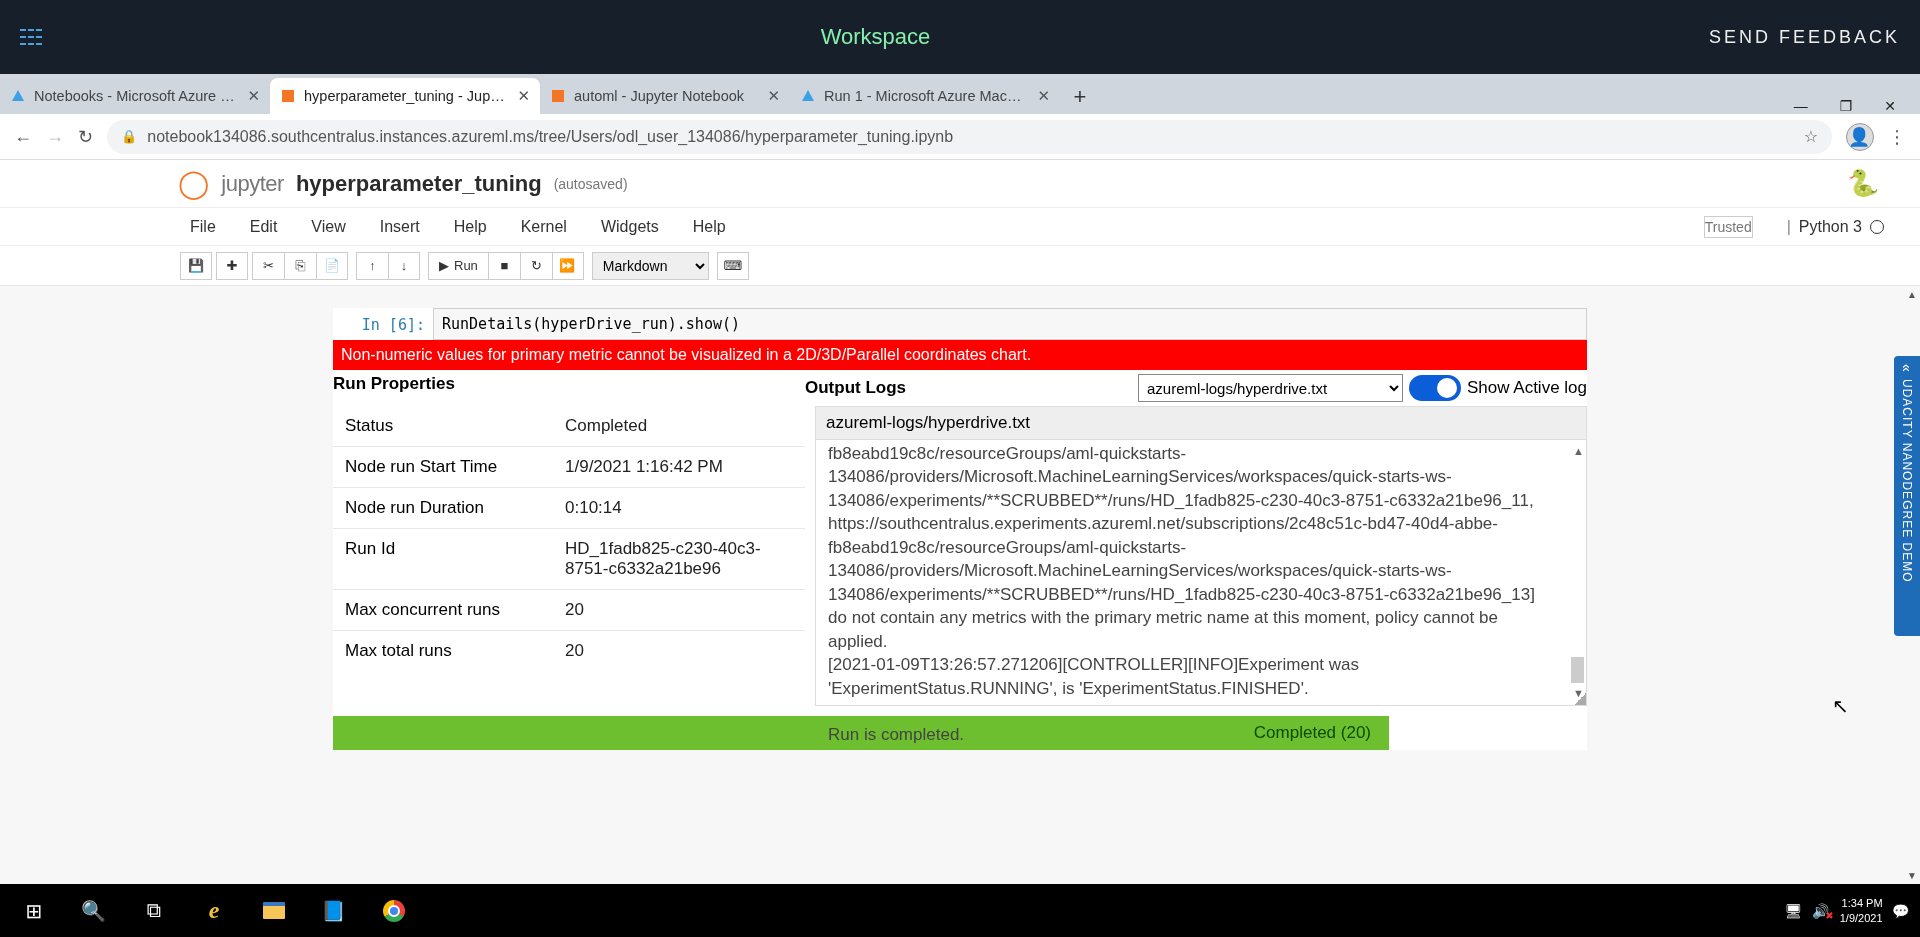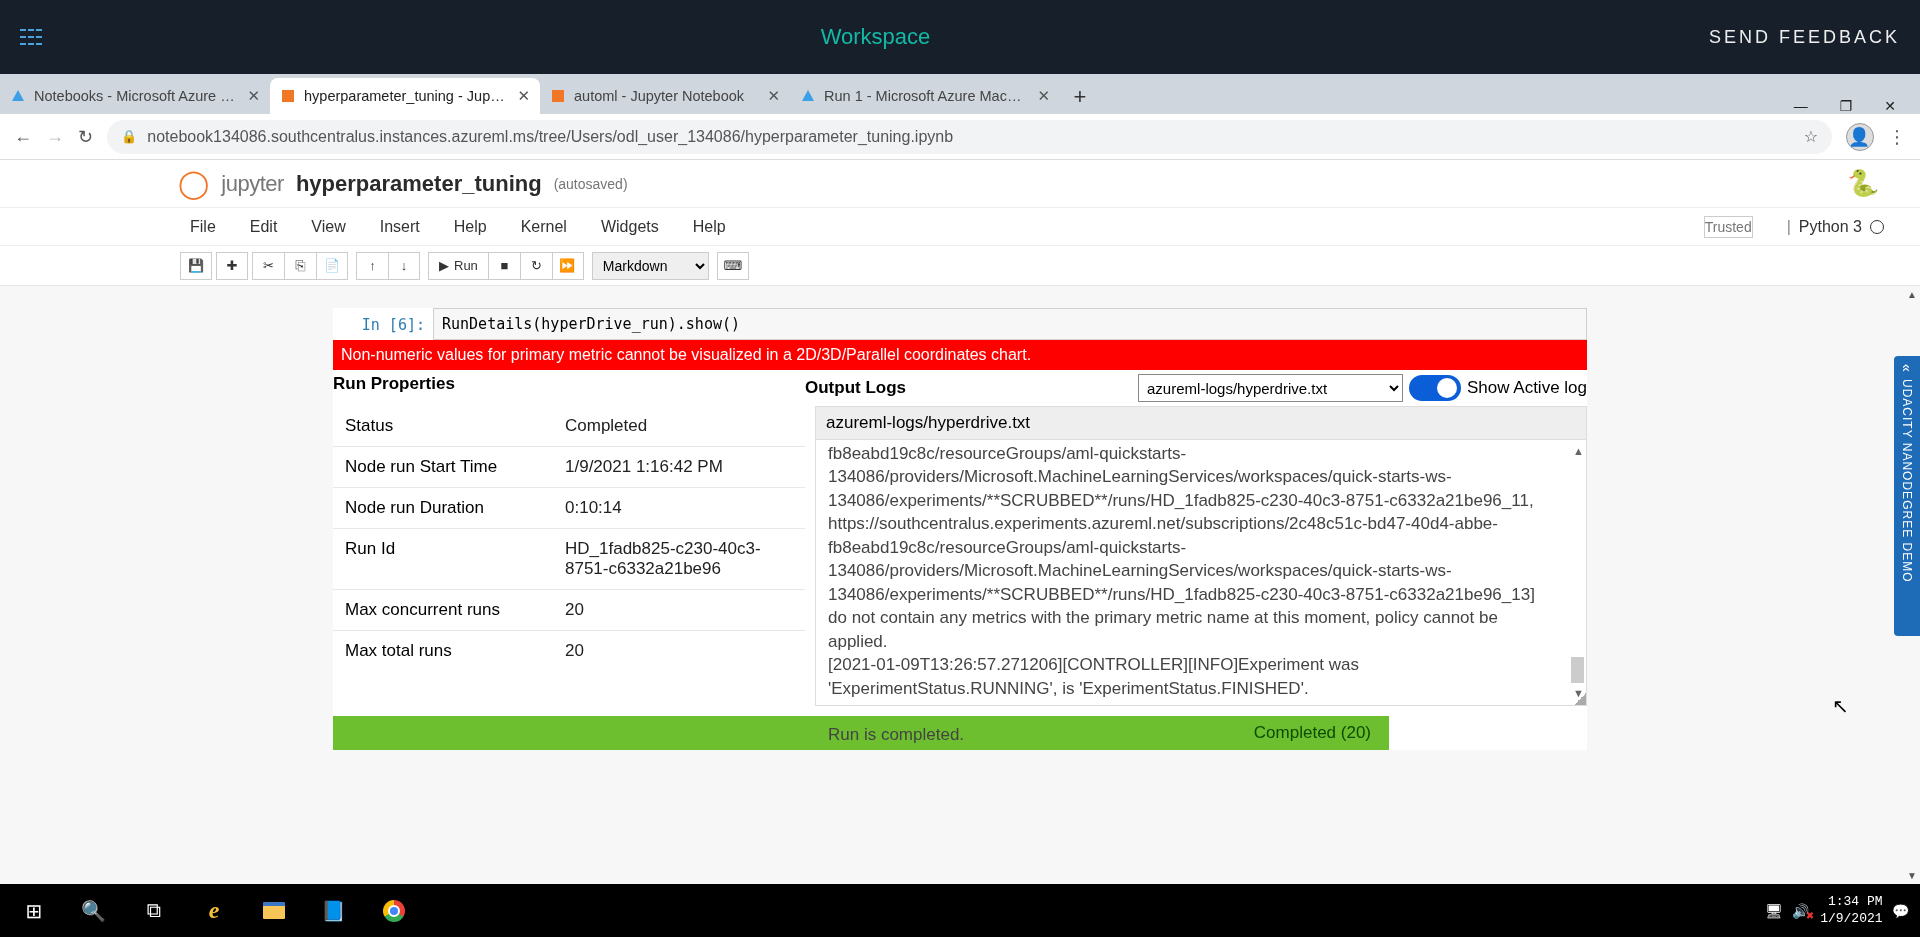--- a/index.html
+++ b/index.html
@@ -2,21 +2,21 @@
 <html><head>
 <meta charset="utf-8">
 <style>
 * { box-sizing: border-box; margin: 0; padding: 0; }
 body { font-family: "Segoe UI", Arial, sans-serif; font-size: 14px; background: #fff; overflow: hidden; width: 1920px; height: 937px; position: relative; }
 
 
 .workspace-bar { background: #17202a; height: 74px; display: flex; align-items: center; padding: 0 20px; color: #fff; }
 .hamburger { display:flex; flex-direction:column; gap:5px; cursor:pointer; }
 .hamburger span { display:block; width:22px; border-bottom: 2px dashed #4aa3df; }
-.workspace-title { flex:1; text-align:center; font-size:22px; color:#14b8a6; }
+.workspace-title { flex:1; text-align:center; font-size:22px; color:#86efac; }
 .feedback { font-size:18px; letter-spacing:3px; color:#eee; }
 
 
 .chrome-tabs { background:#cfd6de; height:40px; display:flex; align-items:flex-end; }
 .tab { display:flex; align-items:center; height:36px; padding:0 10px; border-radius:8px 8px 0 0; font-size:14.5px; color:#222; max-width:270px; min-width:250px; position:relative; }
 .tab.inactive { background:transparent; color:#444; }
 .tab.active { background:#fff; }
 .tab .favicon { width:16px; height:16px; margin-right:8px; flex-shrink:0; }
 .tab .label { white-space:nowrap; overflow:hidden; text-overflow:ellipsis; flex:1; }
 .tab .close { margin-left:8px; font-size:15px; color:#555; }
@@ -91,21 +91,21 @@
 .page-scroll-dn { position:absolute; right:3px; bottom:3px; font-size:10px; color:#555;}
 
 
 .side-badge { position:absolute; right:0; top:356px; width:26px; height:280px; background:#1e6bb8; color:#fff; writing-mode:vertical-rl; text-orientation:mixed; display:flex; align-items:center; justify-content:flex-start; padding-top:8px; font-size:12px; letter-spacing:1px; border-radius:4px 0 0 4px;}
 .side-chev { transform:rotate(0); font-size:14px; margin-bottom:6px;}
 
 
 .taskbar { position:absolute; bottom:0; left:0; right:0; height:53px; background:#000; display:flex; align-items:center; padding:0 4px; color:#fff; }
 .tbtn2 { width:60px; height:53px; display:flex; align-items:center; justify-content:center; font-size:20px; }
 .tray { margin-left:auto; display:flex; align-items:center; gap:10px; padding-right:6px; }
-.clock { font-size:13px; line-height:1.3; text-align:right;font-family:Liberation Mono, monospace; }
+.clock { font-size:11px; line-height:1.3; text-align:right; }
 .chrome-ico { width:22px; height:22px; border-radius:50%; background:conic-gradient(#ea4335 0 120deg,#34a853 120deg 240deg,#fbbc05 240deg 360deg); position:relative;}
 .chrome-ico::after{content:"";position:absolute;inset:5px;border-radius:50%;background:#4285f4;border:2px solid #fff;}
 .ie-ico { color:#f3c13a; font-style:italic; font-weight:bold; font-size:24px; font-family:Georgia,serif;}
 .folder-ico { width:22px; height:17px; background:#f7c657; border-radius:1px; border-top:4px solid #3a78c3;}
 .cursor { position:absolute; left:1832px; top:694px; font-size:20px; color:#000; pointer-events:none;}
 </style>
 </head>
 <body>
 
 <div class="workspace-bar">

